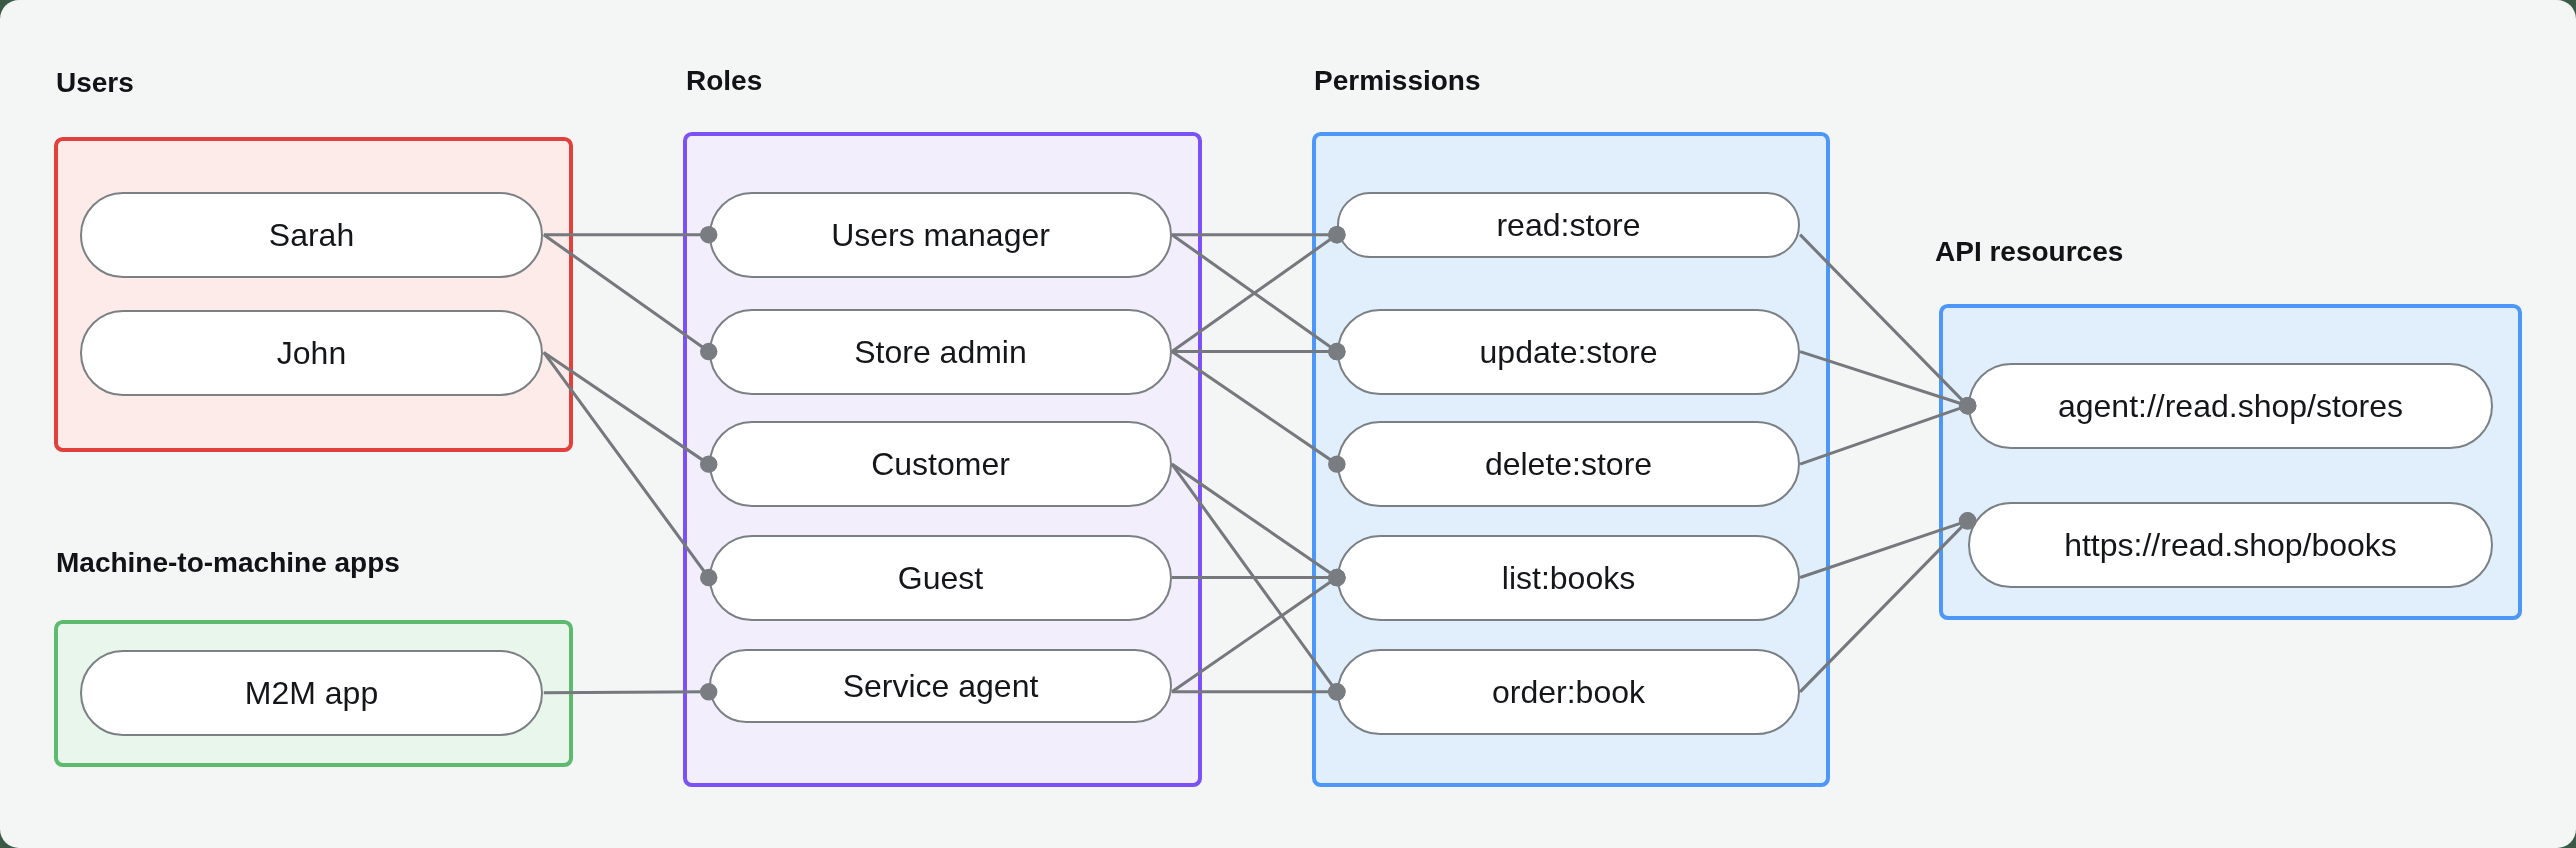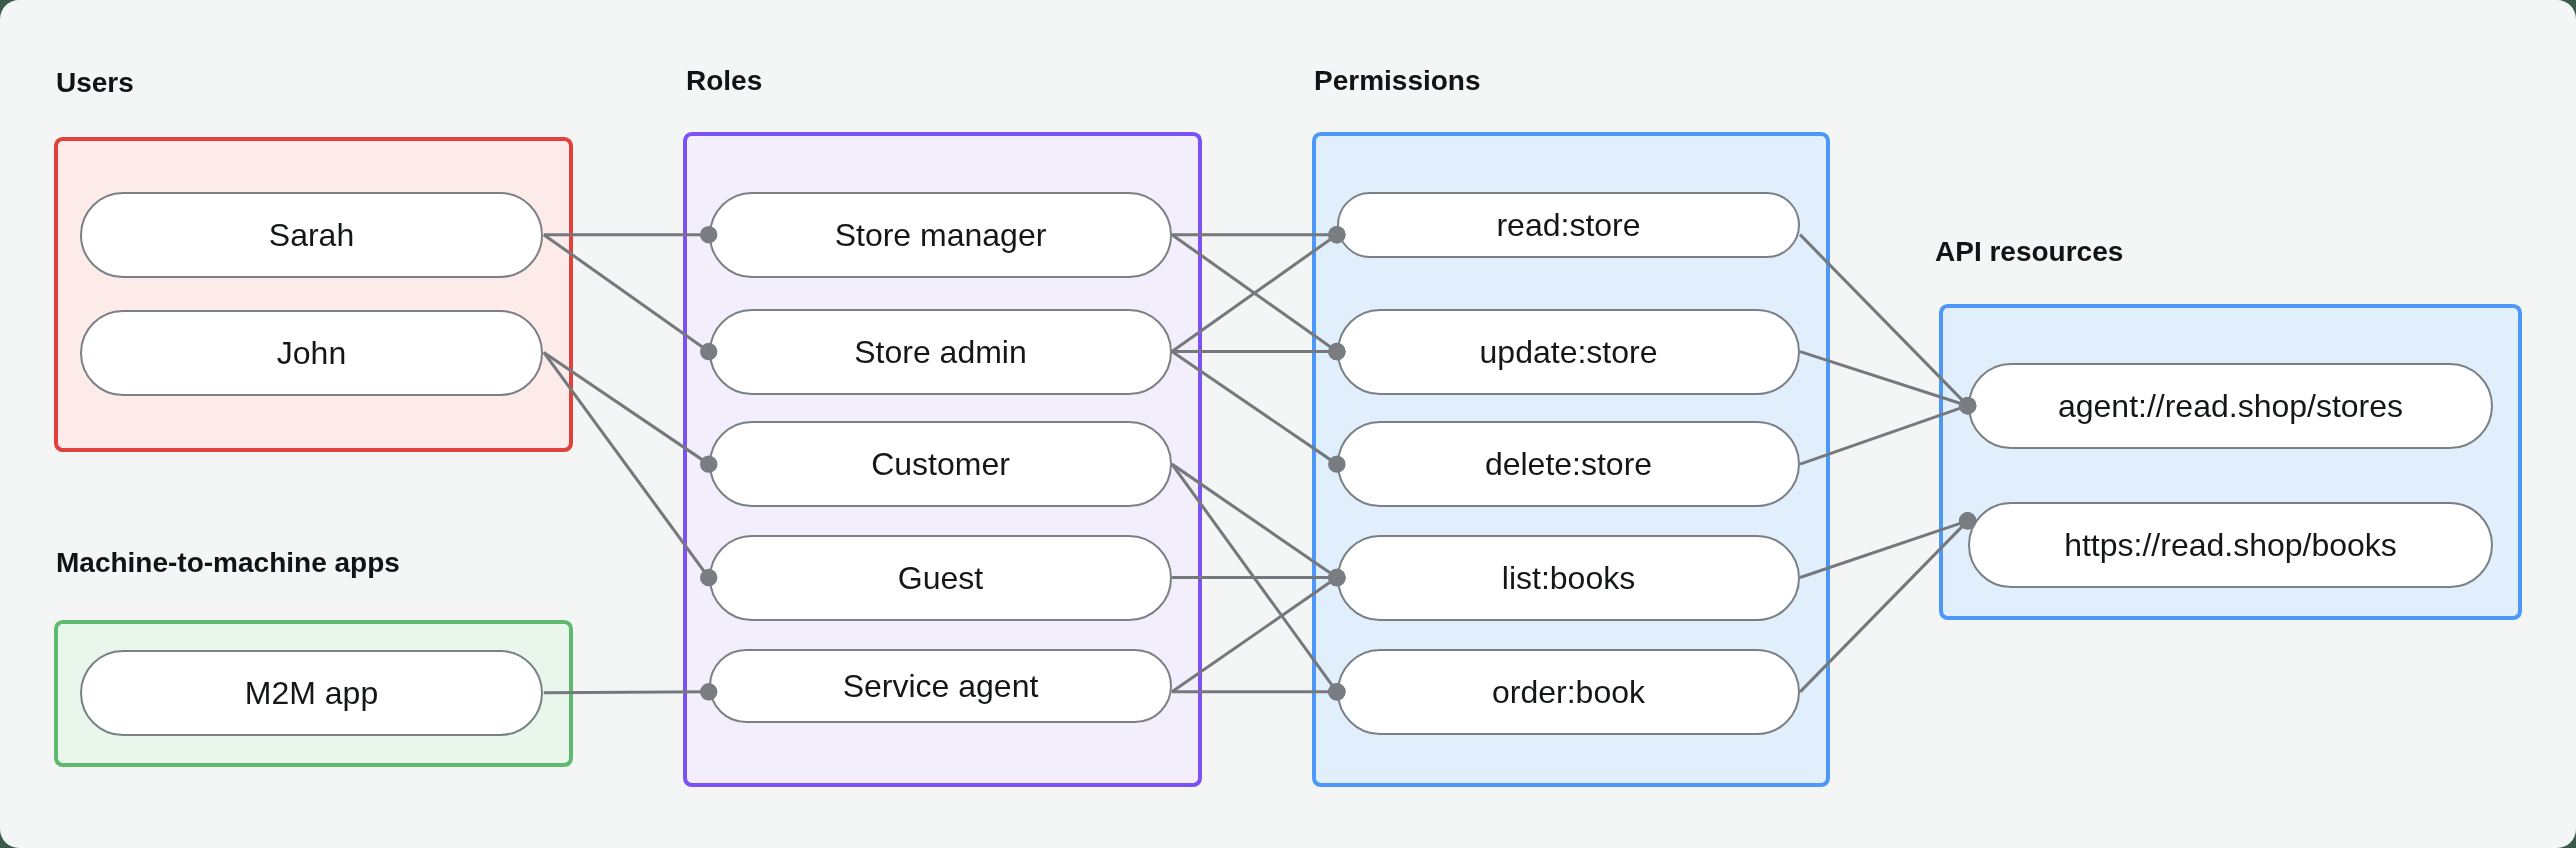--- a/index.html
+++ b/index.html
@@ -74,21 +74,21 @@
       <div class="pill" style="left: 80px; top: 192px; width: 463px; height: 86px; border-color: rgb(123, 128, 132); background: rgb(255, 255, 255);">
         <span>Sarah</span>
       </div>
       <div class="pill" style="left: 80px; top: 310px; width: 463px; height: 86px; border-color: rgb(123, 128, 132); background: rgb(255, 255, 255);">
         <span>John</span>
       </div>
       <div class="pill" style="left: 80px; top: 650px; width: 463px; height: 86px; border-color: rgb(123, 128, 132); background: rgb(255, 255, 255);">
         <span>M2M app</span>
       </div>
       <div class="pill" style="left: 709px; top: 192px; width: 463px; height: 86px; border-color: rgb(123, 128, 132); background: rgb(255, 255, 255);">
-        <span>Store manager</span>
+        <span>Users manager</span>
       </div>
       <div class="pill" style="left: 709px; top: 309px; width: 463px; height: 86px; border-color: rgb(123, 128, 132); background: rgb(255, 255, 255);">
         <span>Store admin</span>
       </div>
       <div class="pill" style="left: 709px; top: 421px; width: 463px; height: 86px; border-color: rgb(123, 128, 132); background: rgb(255, 255, 255);">
         <span>Customer</span>
       </div>
       <div class="pill" style="left: 709px; top: 535px; width: 463px; height: 86px; border-color: rgb(123, 128, 132); background: rgb(255, 255, 255);">
         <span>Guest</span>
       </div>

